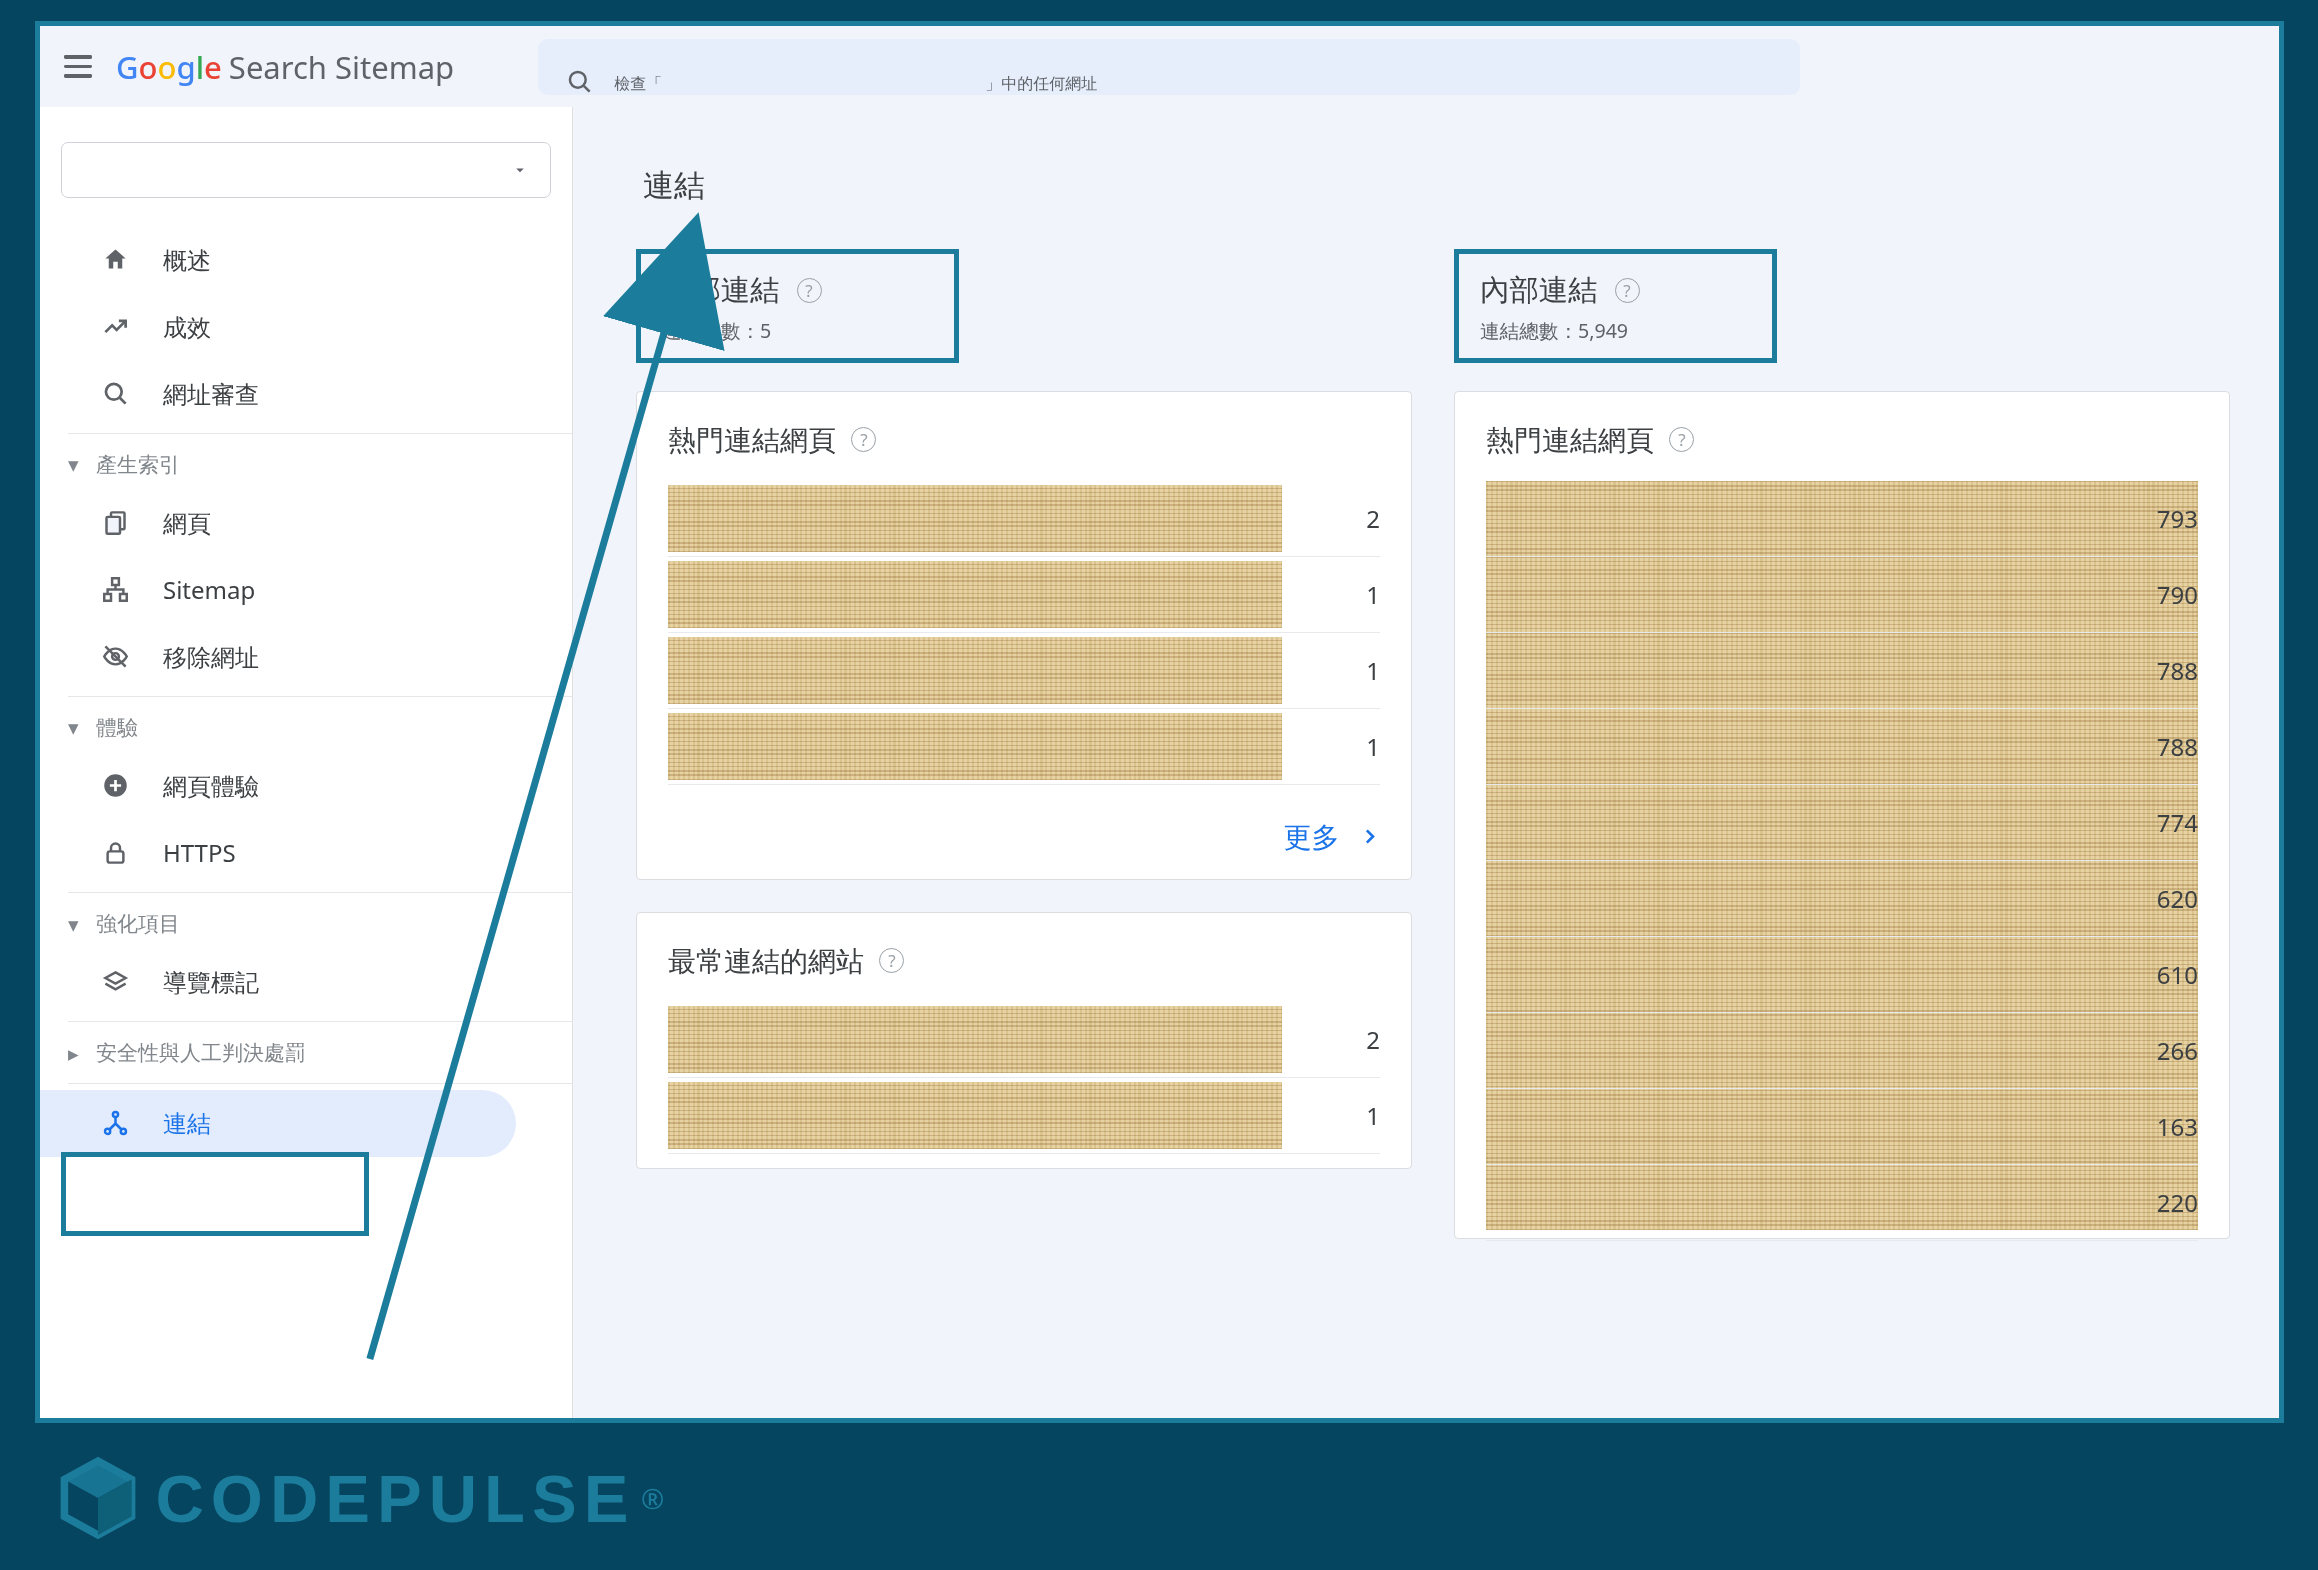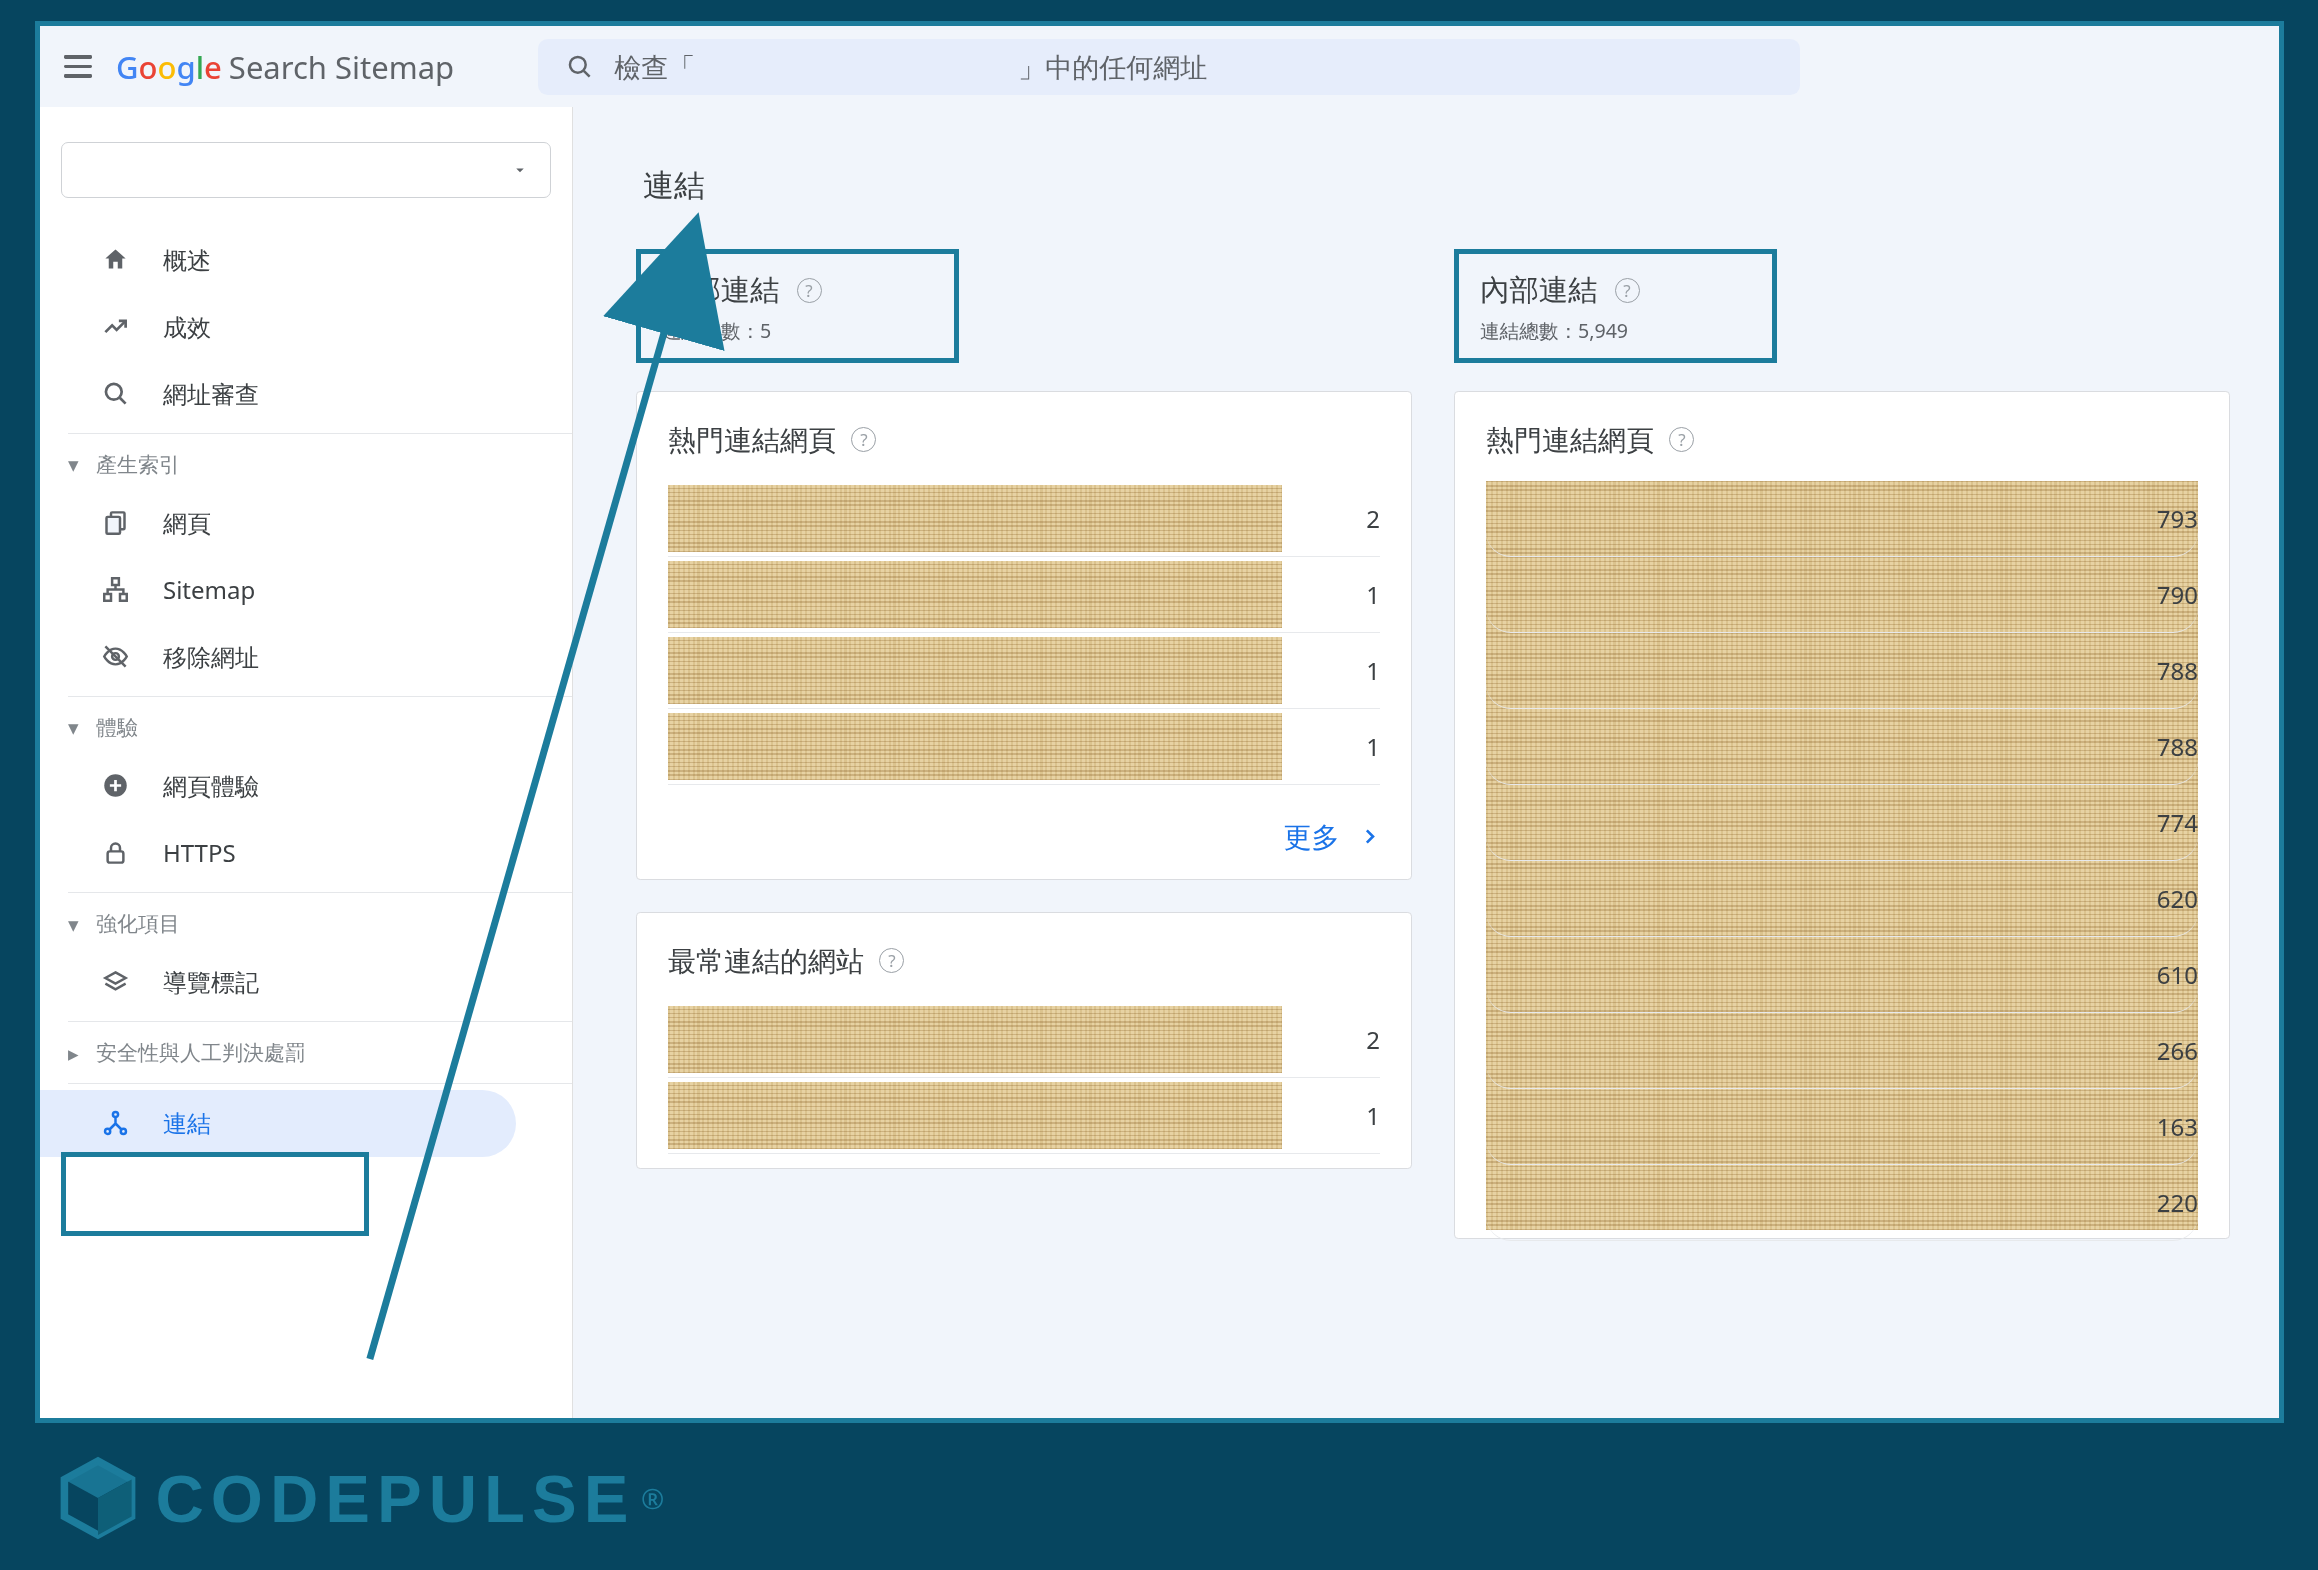--- a/index.html
+++ b/index.html
@@ -31,22 +31,22 @@
   .logo .g2{color:#EA4335;font-weight:500;}
   .logo .g3{color:#FBBC05;font-weight:500;}
   .logo .g4{color:#4285F4;font-weight:500;}
   .logo .g5{color:#34A853;font-weight:500;}
   .logo .g6{color:#EA4335;font-weight:500;}
   .logo .sc{margin-left:7px;}
   .searchbox{
     margin-left:84px;
     flex:1; max-width:1262px;
     height:56px; background:#e6edfb; border-radius:9.8px;
-    display:flex; align-items:center; padding:0 28px;
-    font-size:27px; color:#5f6368;
+    display:flex; align-items:flex-end; padding:0 28px;
+    font-size:16px; color:#5f6368;
   }
   .searchbox svg{margin-right:21px;flex-shrink:0;}
   .searchbox .sb-gap{display:inline-block;width:323px;}
 
   
   .sidebar{
     position:absolute; left:0; top:81px; bottom:0;
     width:533px; background:#fff; padding-top:21px;
     border-right:0.7px solid #e0e0e0;
   }
@@ -130,21 +130,21 @@
     margin:0 31px 5.6px 31px;
     background:
       repeating-linear-gradient(90deg,#d9be85 0 2.1px,#e6cf9c 2.1px 4.9px),
       repeating-linear-gradient(0deg,rgba(160,130,70,.35) 0 1.4px,transparent 1.4px 4.2px);
     background-blend-mode:multiply;
     opacity:.92;
   }
   .int-rows{padding:0 31px;}
   .int-row{
     display:flex;justify-content:flex-end;align-items:center;height:76px;
-    border-bottom:0.7px solid #e7e9ec;font-size:24px;color:#3c4043;border-radius:25px;
+    border-bottom:0.7px solid #e7e9ec;font-size:24px;color:#3c4043;
   }
 
   .more{
     display:flex; justify-content:flex-end;align-items:center;
     padding:18px 31px 22.4px 31px; font-size:28px; color:#1a73e8; cursor:pointer;
   }
   .more .chev{margin-left:19.6px;}
 
   .help-circ{
     width:25px;height:25px;border:1.8px solid #9aa0a6;border-radius:50%;

